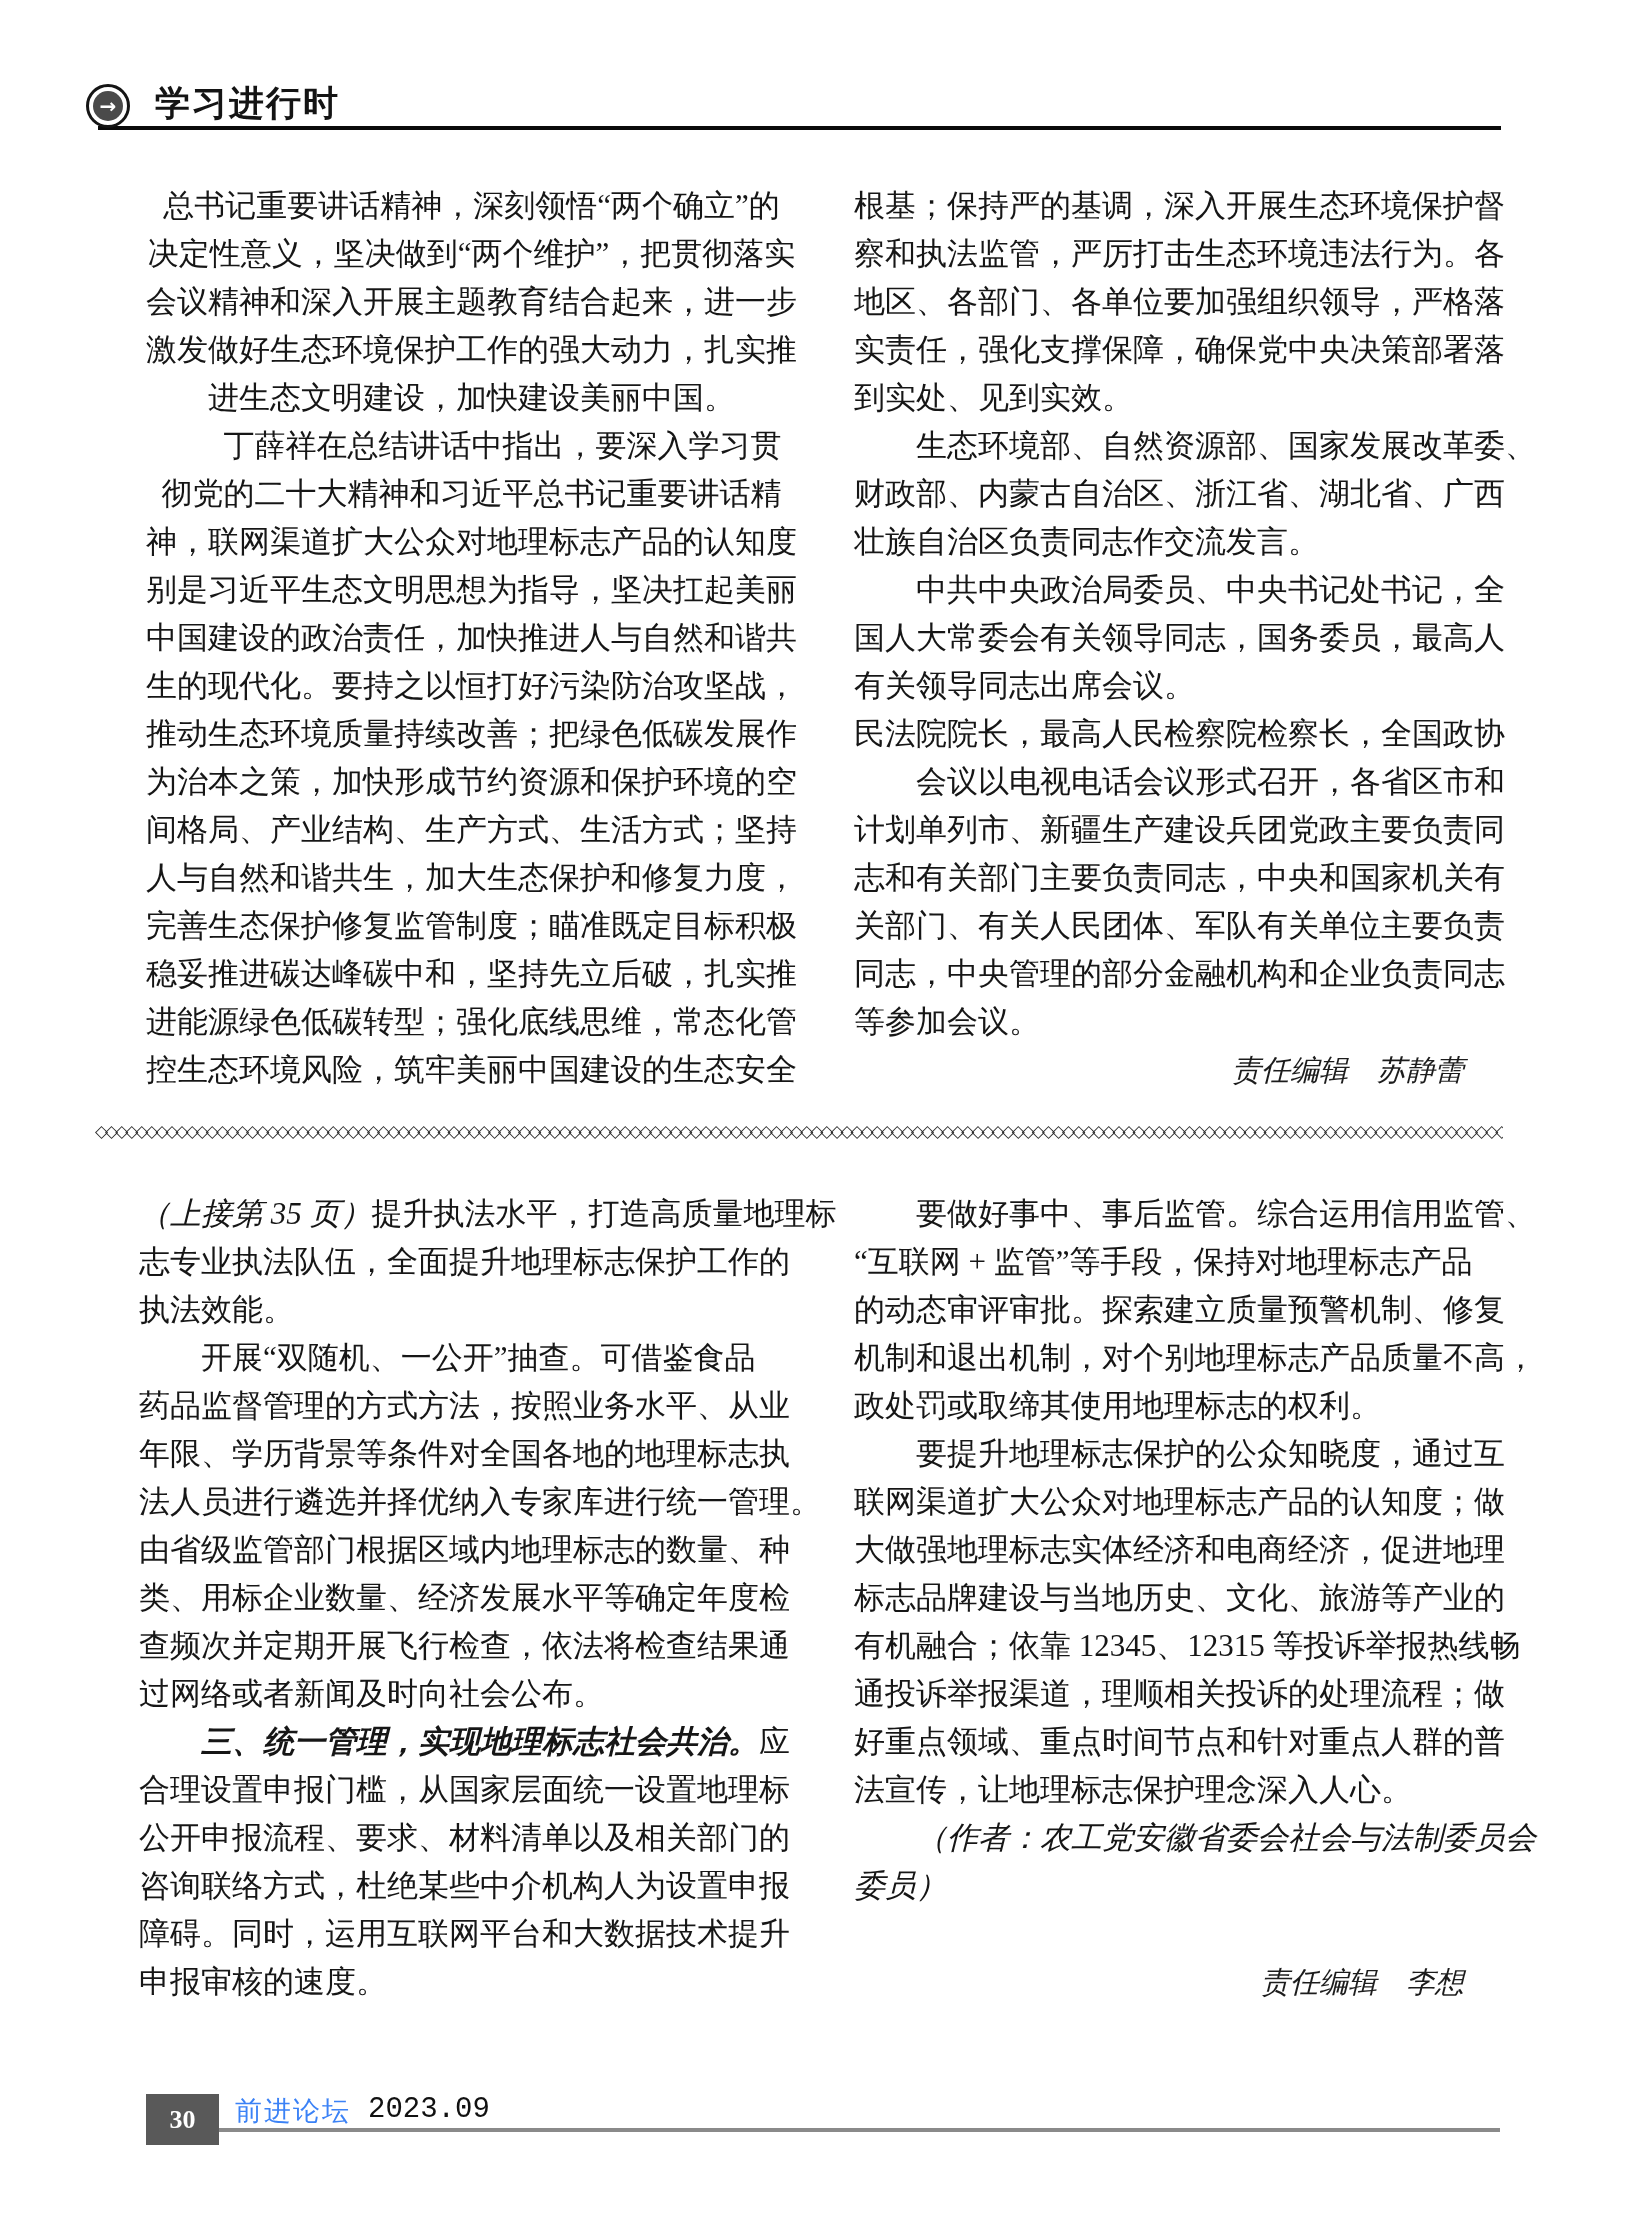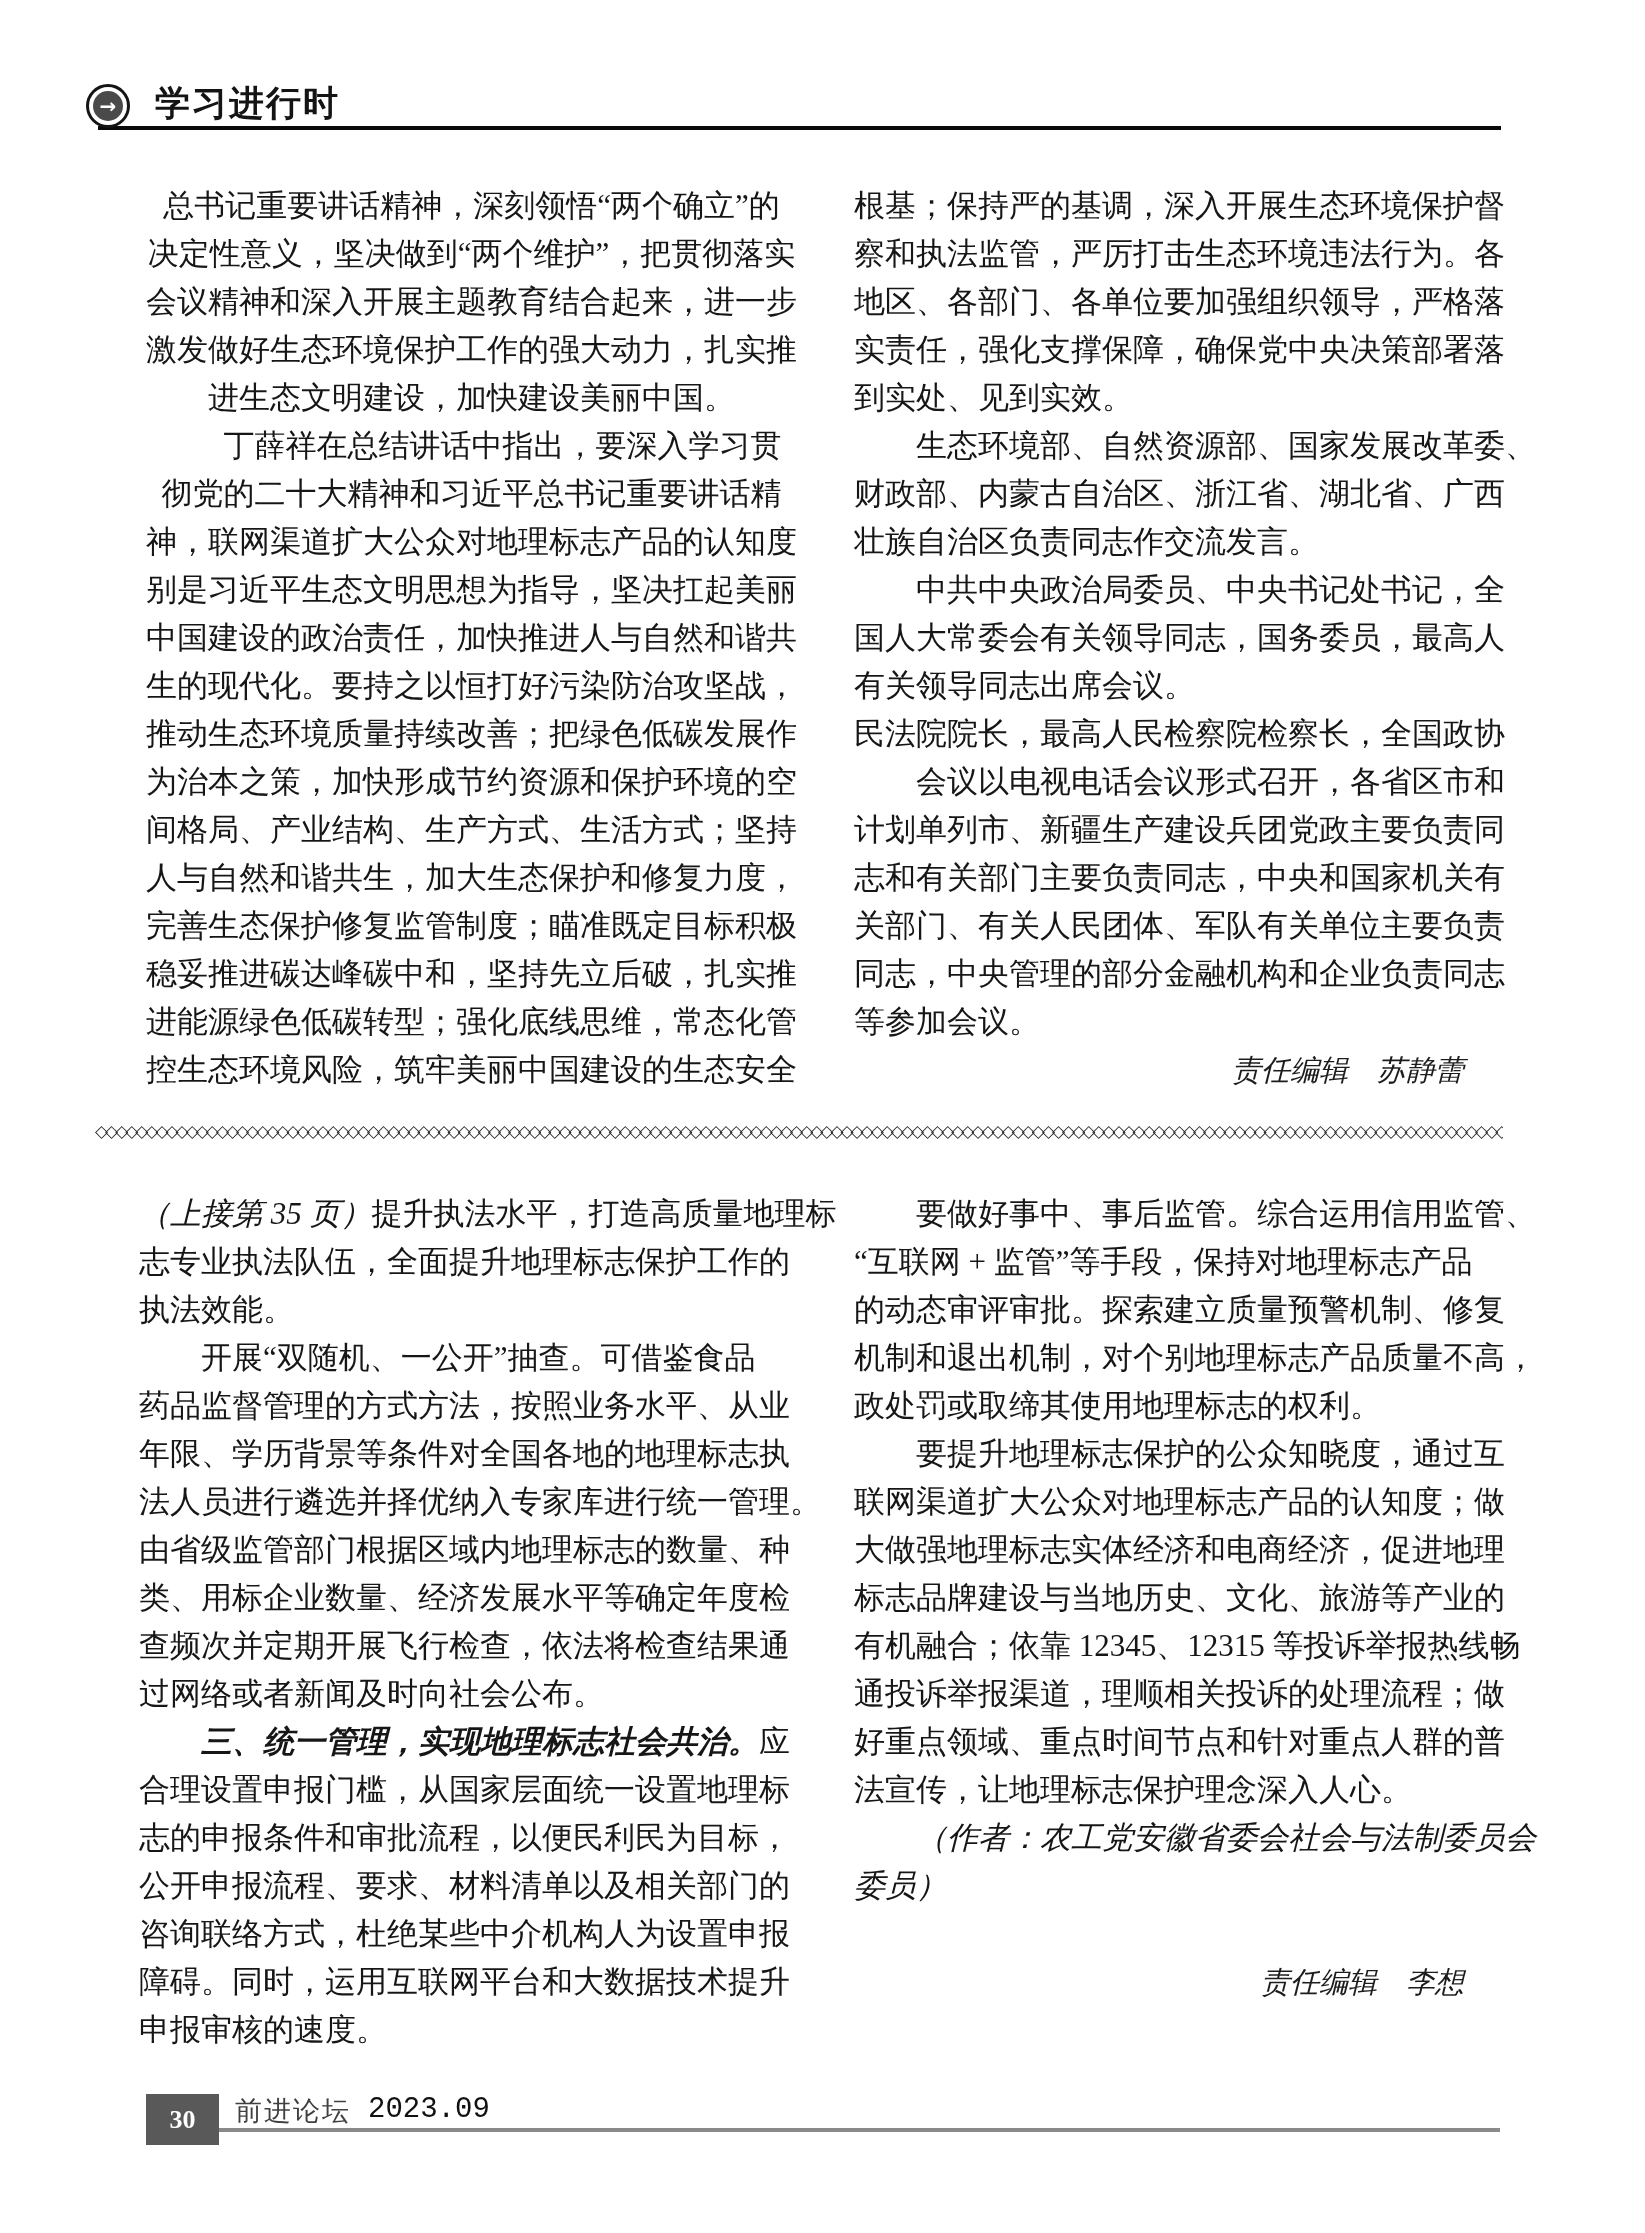--- a/index.html
+++ b/index.html
@@ -66,21 +66,21 @@
   }
   .ftr-badge{
     position:absolute;left:146px;top:2094px;width:73px;height:51px;
     background:#595959;z-index:1;
     display:flex;align-items:center;justify-content:center;
     color:#ffffff;font-weight:bold;font-size:26px;
     font-family:"Liberation Serif",serif;
   }
   .ftr-journal{
     position:absolute;left:235px;top:2093px;height:36px;line-height:36px;
-    font-size:27px;color:#404040;letter-spacing:2px;
+    font-size:27px;color:#3b82f6;letter-spacing:2px;
   }
   .ftr-issue{
     position:absolute;left:368px;top:2092px;height:36px;line-height:36px;
     font-family:Liberation Mono, monospace;
     font-size:29px;color:#111;
   }
 </style>
 </head>
 <body>
 
@@ -150,21 +150,20 @@
         <div class="tline">　　开展“双随机、一公开”抽查。可借鉴食品</div>
         <div class="tline">药品监督管理的方式方法，按照业务水平、从业</div>
         <div class="tline">年限、学历背景等条件对全国各地的地理标志执</div>
         <div class="tline">法人员进行遴选并择优纳入专家库进行统一管理。</div>
         <div class="tline">由省级监管部门根据区域内地理标志的数量、种</div>
         <div class="tline">类、用标企业数量、经济发展水平等确定年度检</div>
         <div class="tline">查频次并定期开展飞行检查，依法将检查结果通</div>
         <div class="tline">过网络或者新闻及时向社会公布。</div>
         <div class="tline"><span class="bold kai">　　三、统一管理，实现地理标志社会共治。</span><span>应</span></div>
         <div class="tline">合理设置申报门槛，从国家层面统一设置地理标</div>
-        <div class="tline">志的申报条件和审批流程，以便民利民为目标，</div>
         <div class="tline">公开申报流程、要求、材料清单以及相关部门的</div>
         <div class="tline">咨询联络方式，杜绝某些中介机构人为设置申报</div>
         <div class="tline">障碍。同时，运用互联网平台和大数据技术提升</div>
         <div class="tline">申报审核的速度。</div>
       </div>
   </div>
 
   <div class="col col-bot-right">
     <div>
         <div class="tline">　　要做好事中、事后监管。综合运用信用监管、</div>

